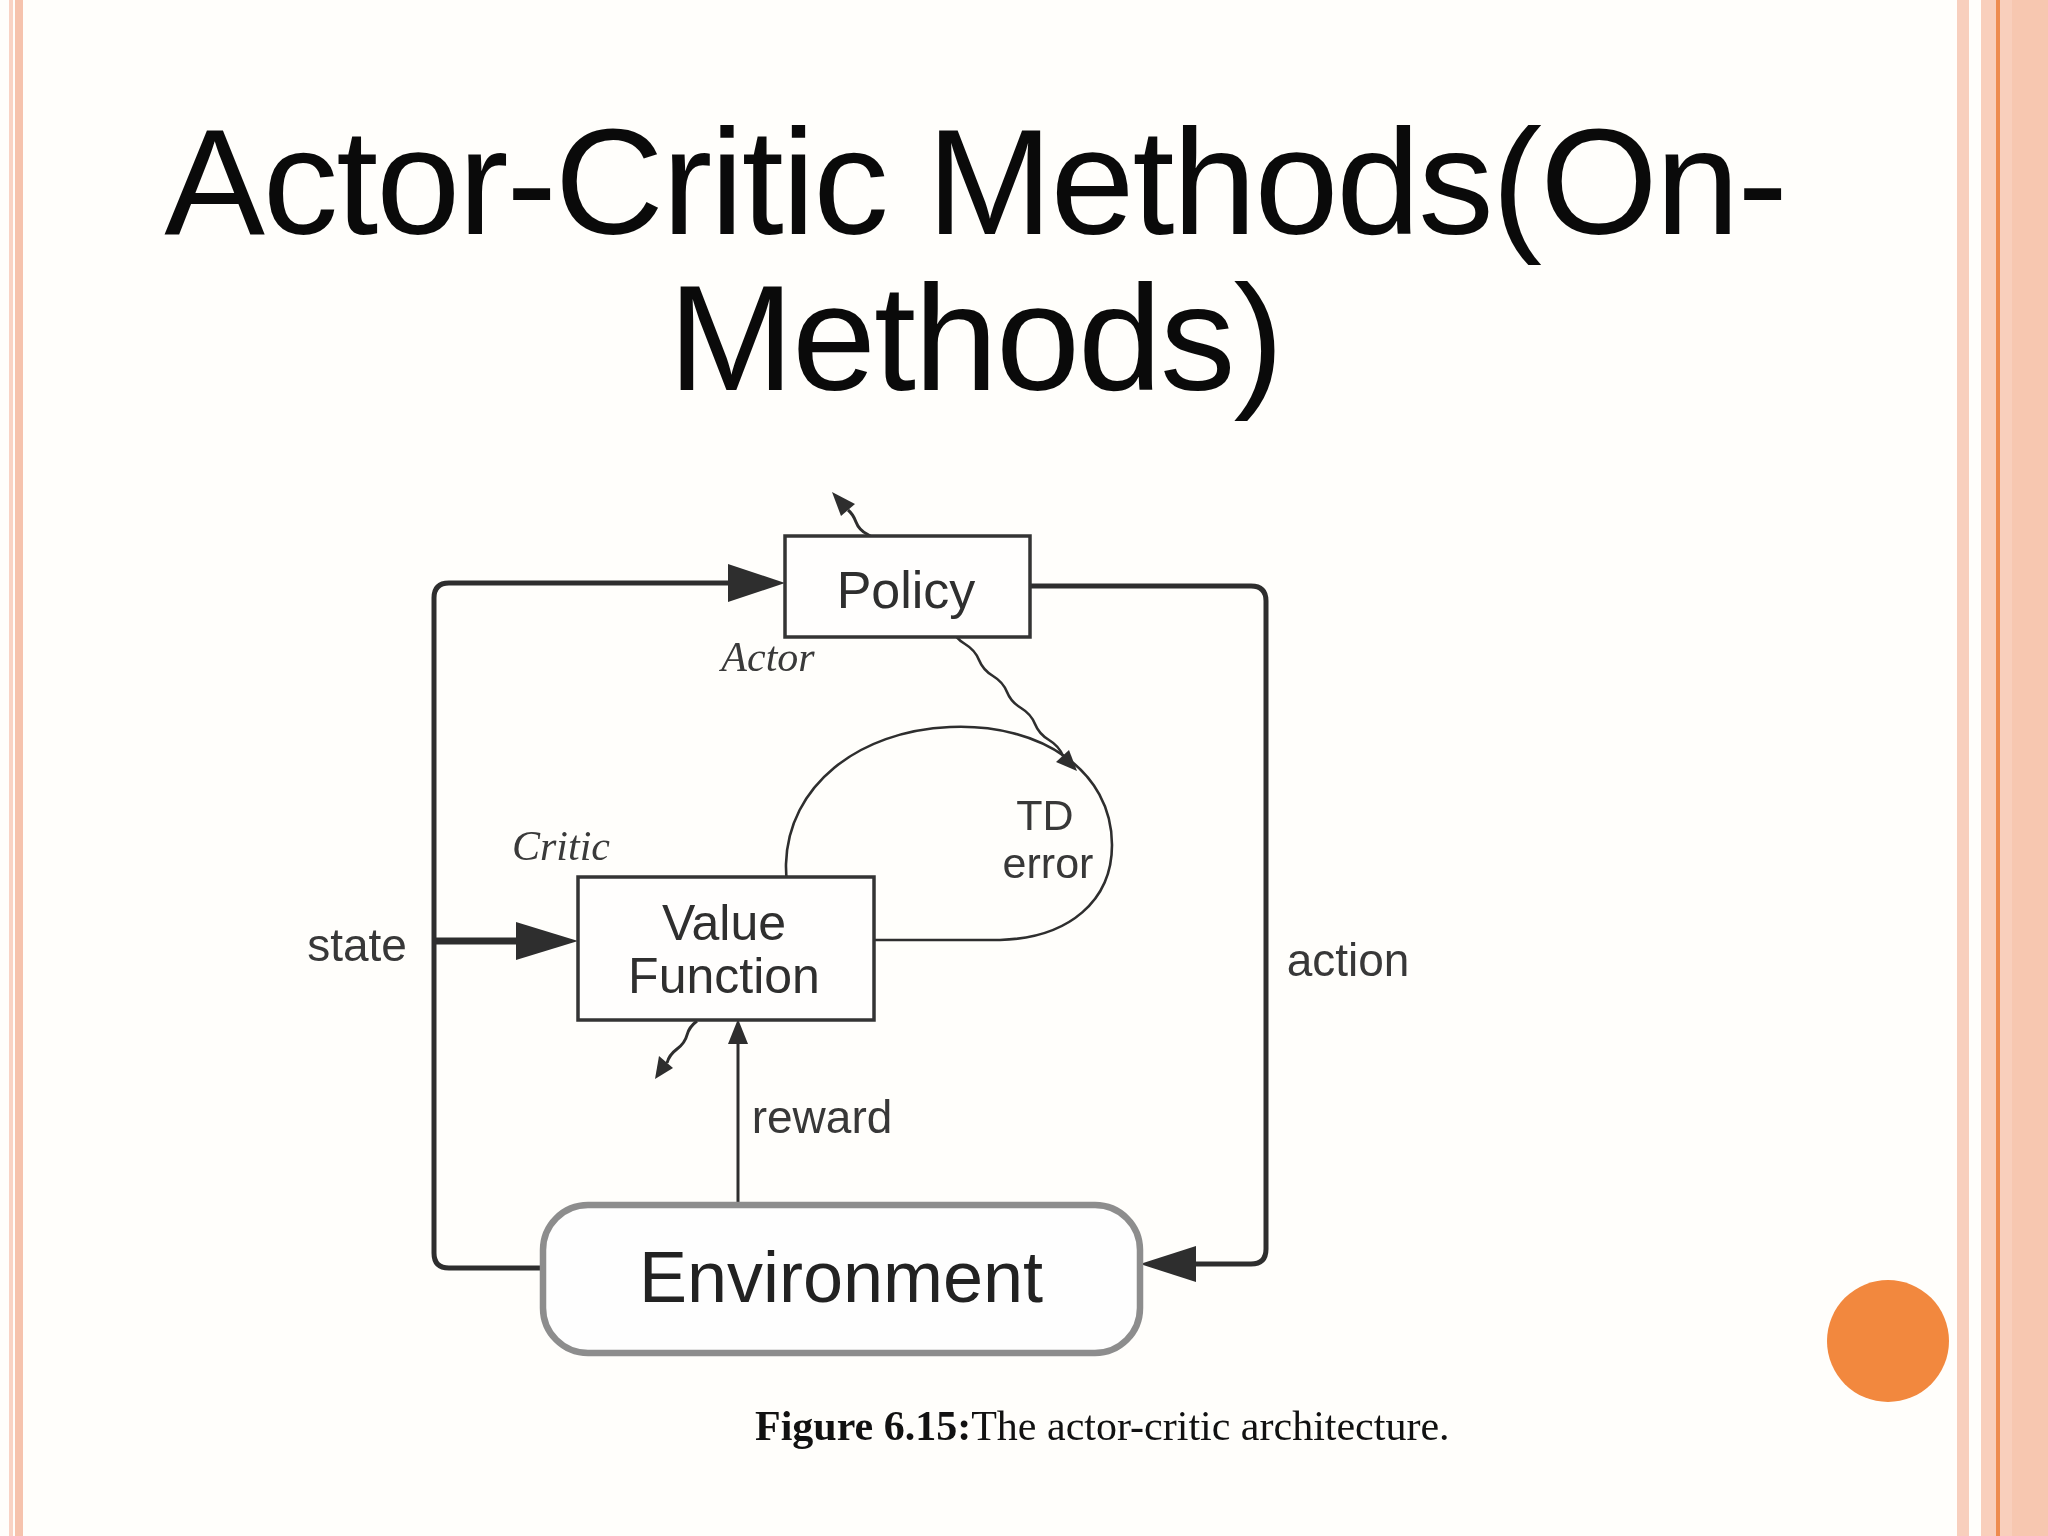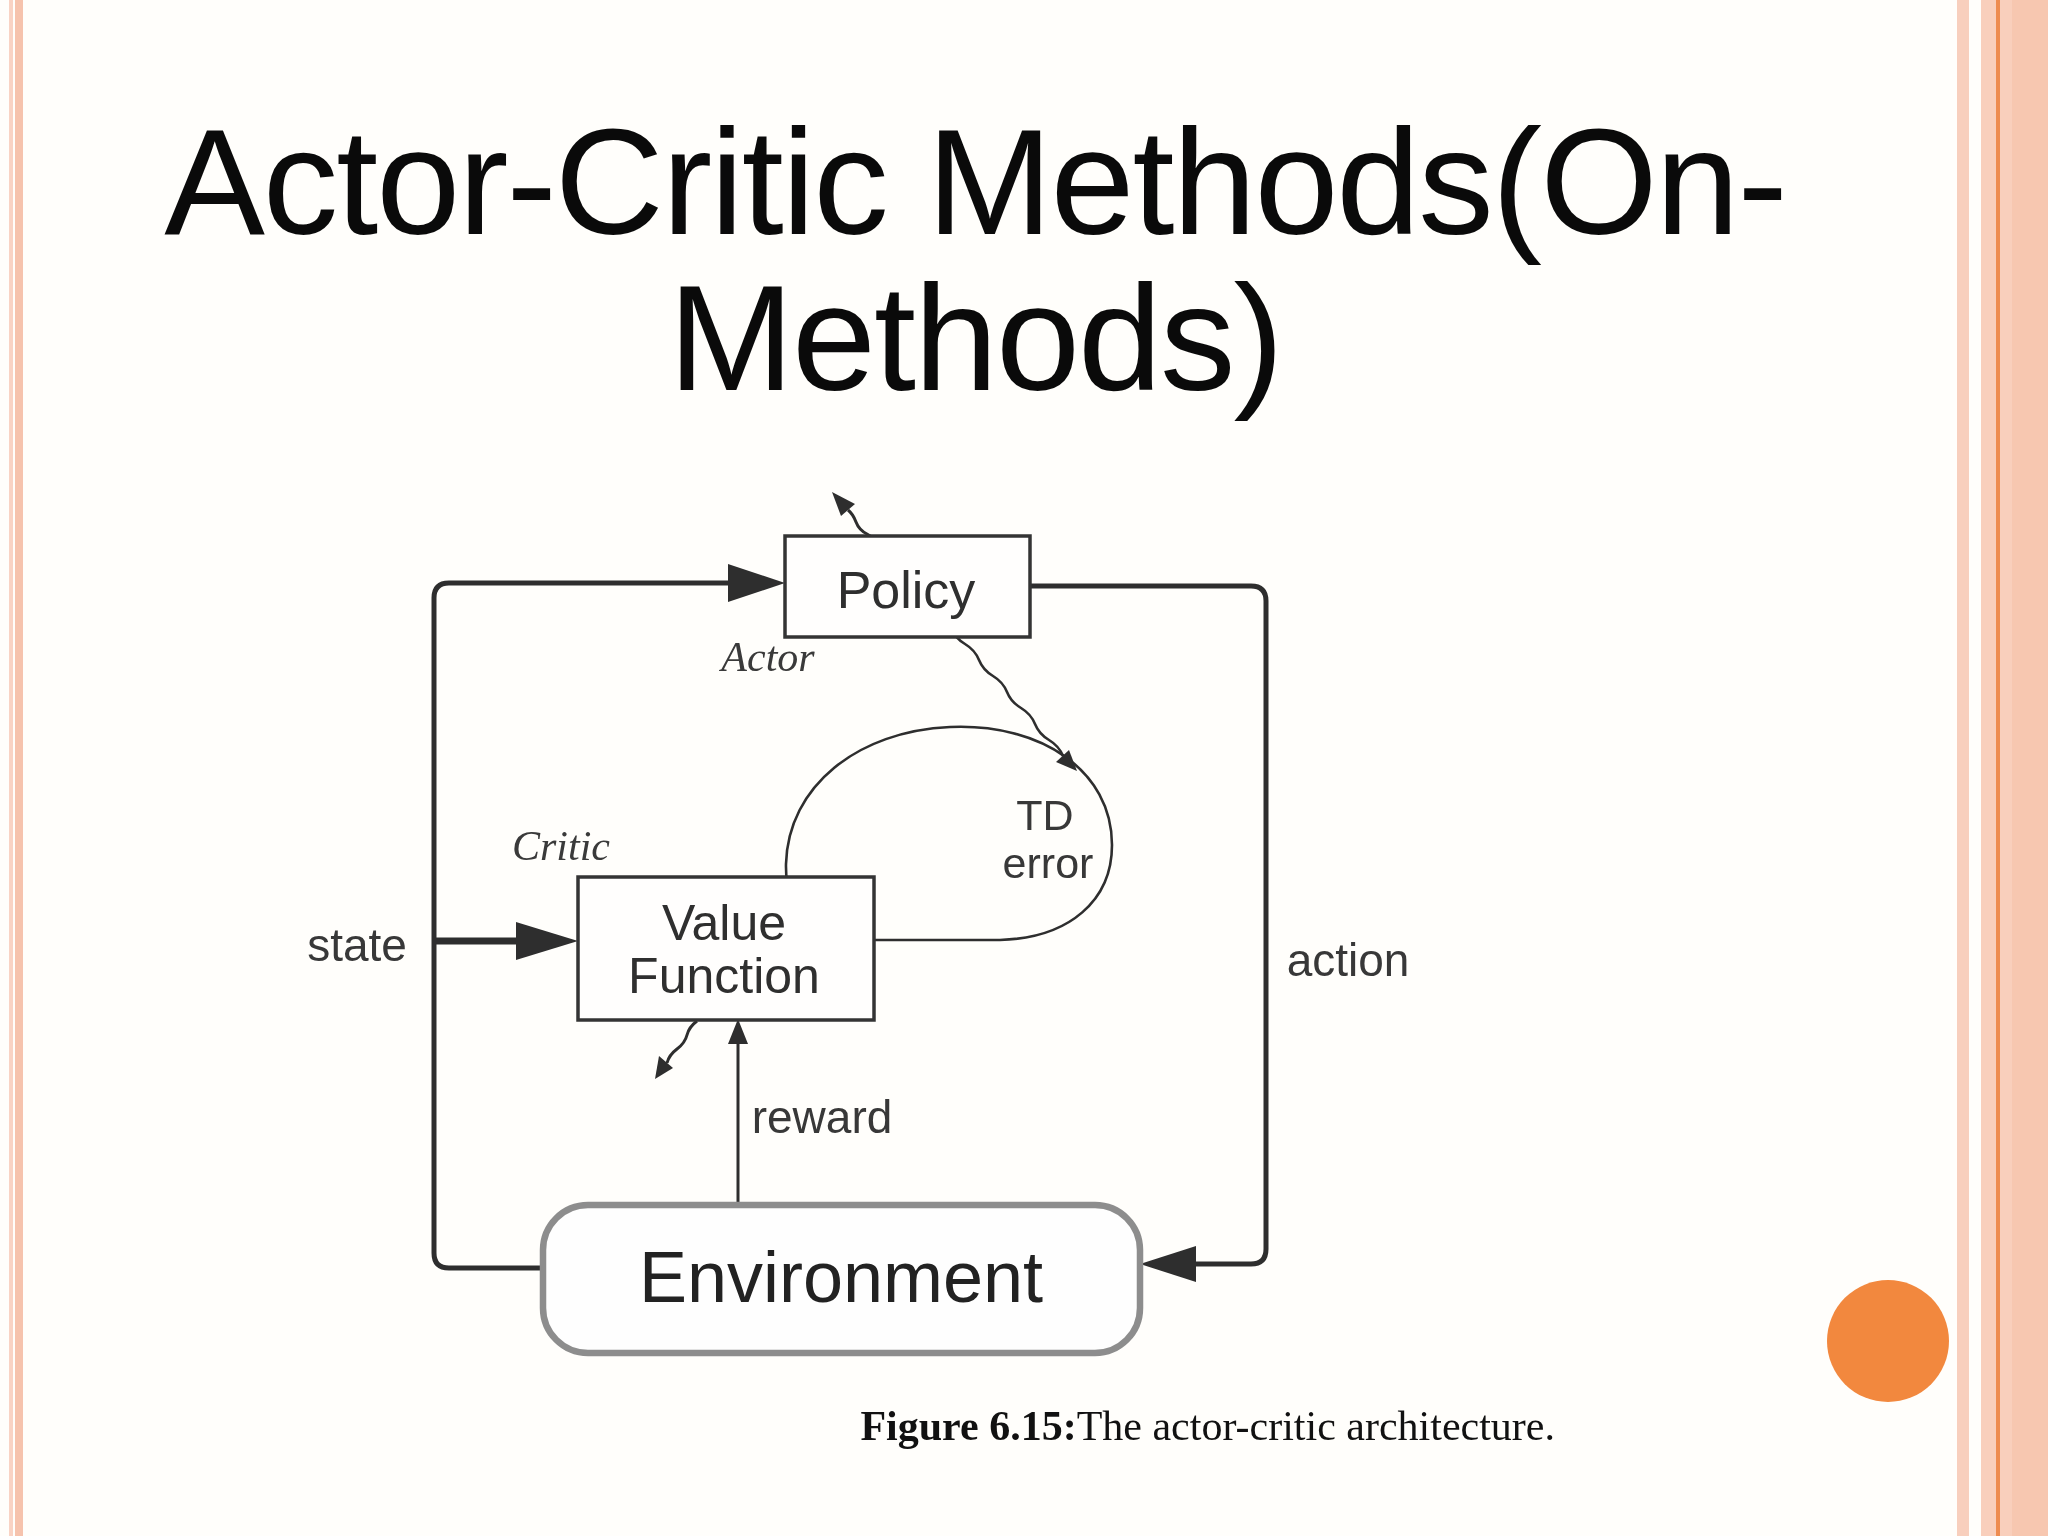--- a/index.html
+++ b/index.html
@@ -19,21 +19,21 @@
     font-size:151px;
     line-height:1.035;
     letter-spacing:-2px;
     color:#0a0a0a;
     font-family:"Liberation Sans", sans-serif;
   }
   .title .line{display:block;}
   .caption{
     position:absolute;
     left:755px;top:1402px;width:800px;
-    text-align:right;
+    text-align:left;
     font-family:"Liberation Serif", serif;
     font-size:42px;
     color:#111;
     white-space:nowrap;
   }
   .caption .caption-bold{font-weight:bold;}
   svg.decor-and-diagram{position:absolute;left:0;top:0;}
   
   .ink-line{stroke:#2e2e2e;fill:none;}
   .thick5{stroke-width:5px;}

